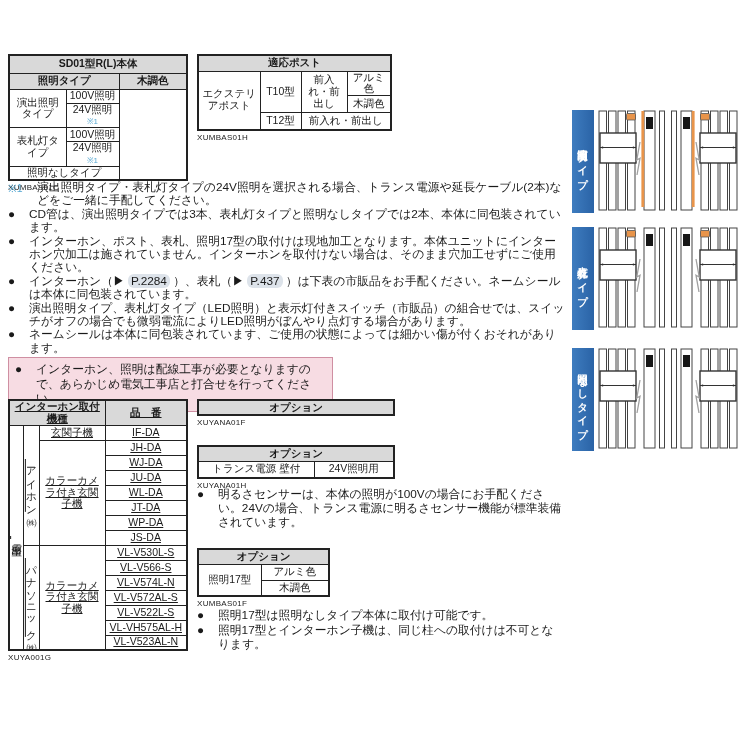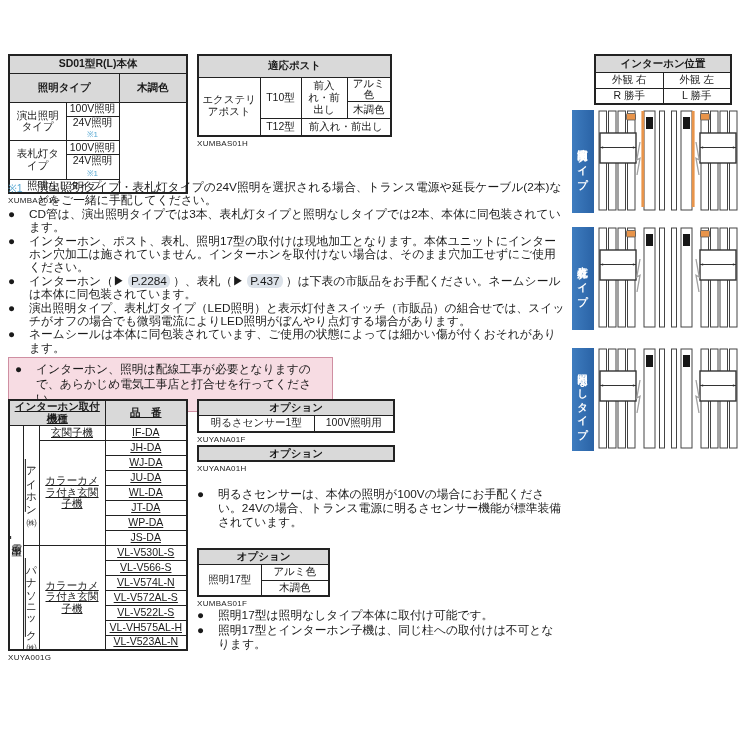--- a/index.html
+++ b/index.html
@@ -10,28 +10,28 @@
   table.tbl{border-collapse:collapse;background:#fff;border:2px solid #222;table-layout:fixed;}
   table.tbl td{border:1px solid #222;text-align:center;padding:0 2px;font-size:10.5px;line-height:1.12;overflow:hidden;}
   table.tbl .hd{background:#d9d9d9;font-weight:bold;}
   .code{font-size:8px;color:#222;letter-spacing:.3px;margin-top:2px;text-align:left;}
 
   .blk{position:absolute;}
   .blk-main{left:8px;top:54px;}
   .blk-main table{width:178px;}
   .blk-main col.c1{width:57px}.blk-main col.c2{width:53px}.blk-main col.c3{width:68px}
   .blk-main tr{height:14px;}
-  .blk-main tr.t{height:18px;} .blk-main tr.h{height:29px;}
+  .blk-main tr.t{height:18px;} .blk-main tr.h{height:16px;}
 
   .refmark{color:#57a8d2;font-size:8px;}
 
   .blk-post{left:197px;top:54px;}
   .blk-post table{width:193px;}
   .blk-post col.c1{width:62px}.blk-post col.c2{width:41px}.blk-post col.c3{width:46px}.blk-post col.c4{width:44px}
-  .blk-post tr{height:17px;} .blk-post tr.t{height:22px;}
+  .blk-post tr{height:17px;} .blk-post tr.t{height:16px;}
 
   .blk-pos{left:594px;top:54px;}
   .blk-pos table{width:137px;}
   .blk-pos tr{height:16px;} .blk-pos tr.t{height:17px;}
 
   
   .blk-notes{left:8px;top:181px;width:557px;font-size:11.8px;line-height:13.4px;}
   .note-row{display:flex;}
   .note-mark{flex:0 0 14px;}
   .note-mark.wide{flex:0 0 22px;color:#57a8d2;font-size:10.5px;padding-top:1px;}
@@ -138,41 +138,20 @@
           </tr>
       <tr>
         <td>T12型</td>
         <td colspan="2">前入れ・前出し</td>
       </tr>
     </tbody>
       </table>
     <div class="code">XUMBAS01H</div>
   </div>
 
-  <div class="blk blk-pos">
-    <table class="tbl">
-      <colgroup>
-          <col style="width:68px">
-          <col style="width:68px">
-        </colgroup>
-      <tbody>
-          <tr class="t">
-            <td class="hd" colspan="2">インターホン位置</td>
-          </tr>
-      <tr>
-        <td>外観 右</td>
-        <td>外観 左</td>
-      </tr>
-      <tr>
-        <td>R 勝手</td>
-        <td>L 勝手</td>
-      </tr>
-    </tbody>
-      </table>
-  </div>
 
   <div class="blk blk-notes">
     <div class="note-row">
       <span class="note-mark wide">※1</span>
       <span class="note-text">演出照明タイプ・表札灯タイプの24V照明を選択される場合、トランス電源や延長ケーブル(2本)などをご一緒に手配してください。</span>
     </div>
     <div class="note-row">
       <span class="note-mark">●</span>
       <span class="note-text">CD管は、演出照明タイプでは3本、表札灯タイプと照明なしタイプでは2本、本体に同包装されています。</span>
     </div>
@@ -275,39 +254,39 @@
     <div class="opt opt1">
       <table class="tbl">
         <colgroup>
             <col class="c1">
             <col class="c2">
           </colgroup>
         <tbody>
             <tr class="t">
               <td class="hd" colspan="2">オプション</td>
             </tr>
-        <tr>
-          <td>明るさセンサー1型</td>
-          <td>100V照明用</td>
-        </tr>
       </tbody>
         </table>
       <div class="code">XUYANA01F</div>
     </div>
 
     <div class="opt opt2">
       <table class="tbl">
         <colgroup>
             <col class="c1">
             <col class="c2">
           </colgroup>
         <tbody>
             <tr class="t">
               <td class="hd" colspan="2">オプション</td>
             </tr>
+        <tr>
+          <td>トランス電源 壁付</td>
+          <td>24V照明用</td>
+        </tr>
       </tbody>
         </table>
       <div class="code">XUYANA01H</div>
     </div>
 
     <div class="sensor-note">
       <div class="note-row">
         <span class="note-mark">●</span>
         <span class="note-text">明るさセンサーは、本体の照明が100Vの場合にお手配ください。24Vの場合、トランス電源に明るさセンサー機能が標準装備されています。</span>
       </div>

